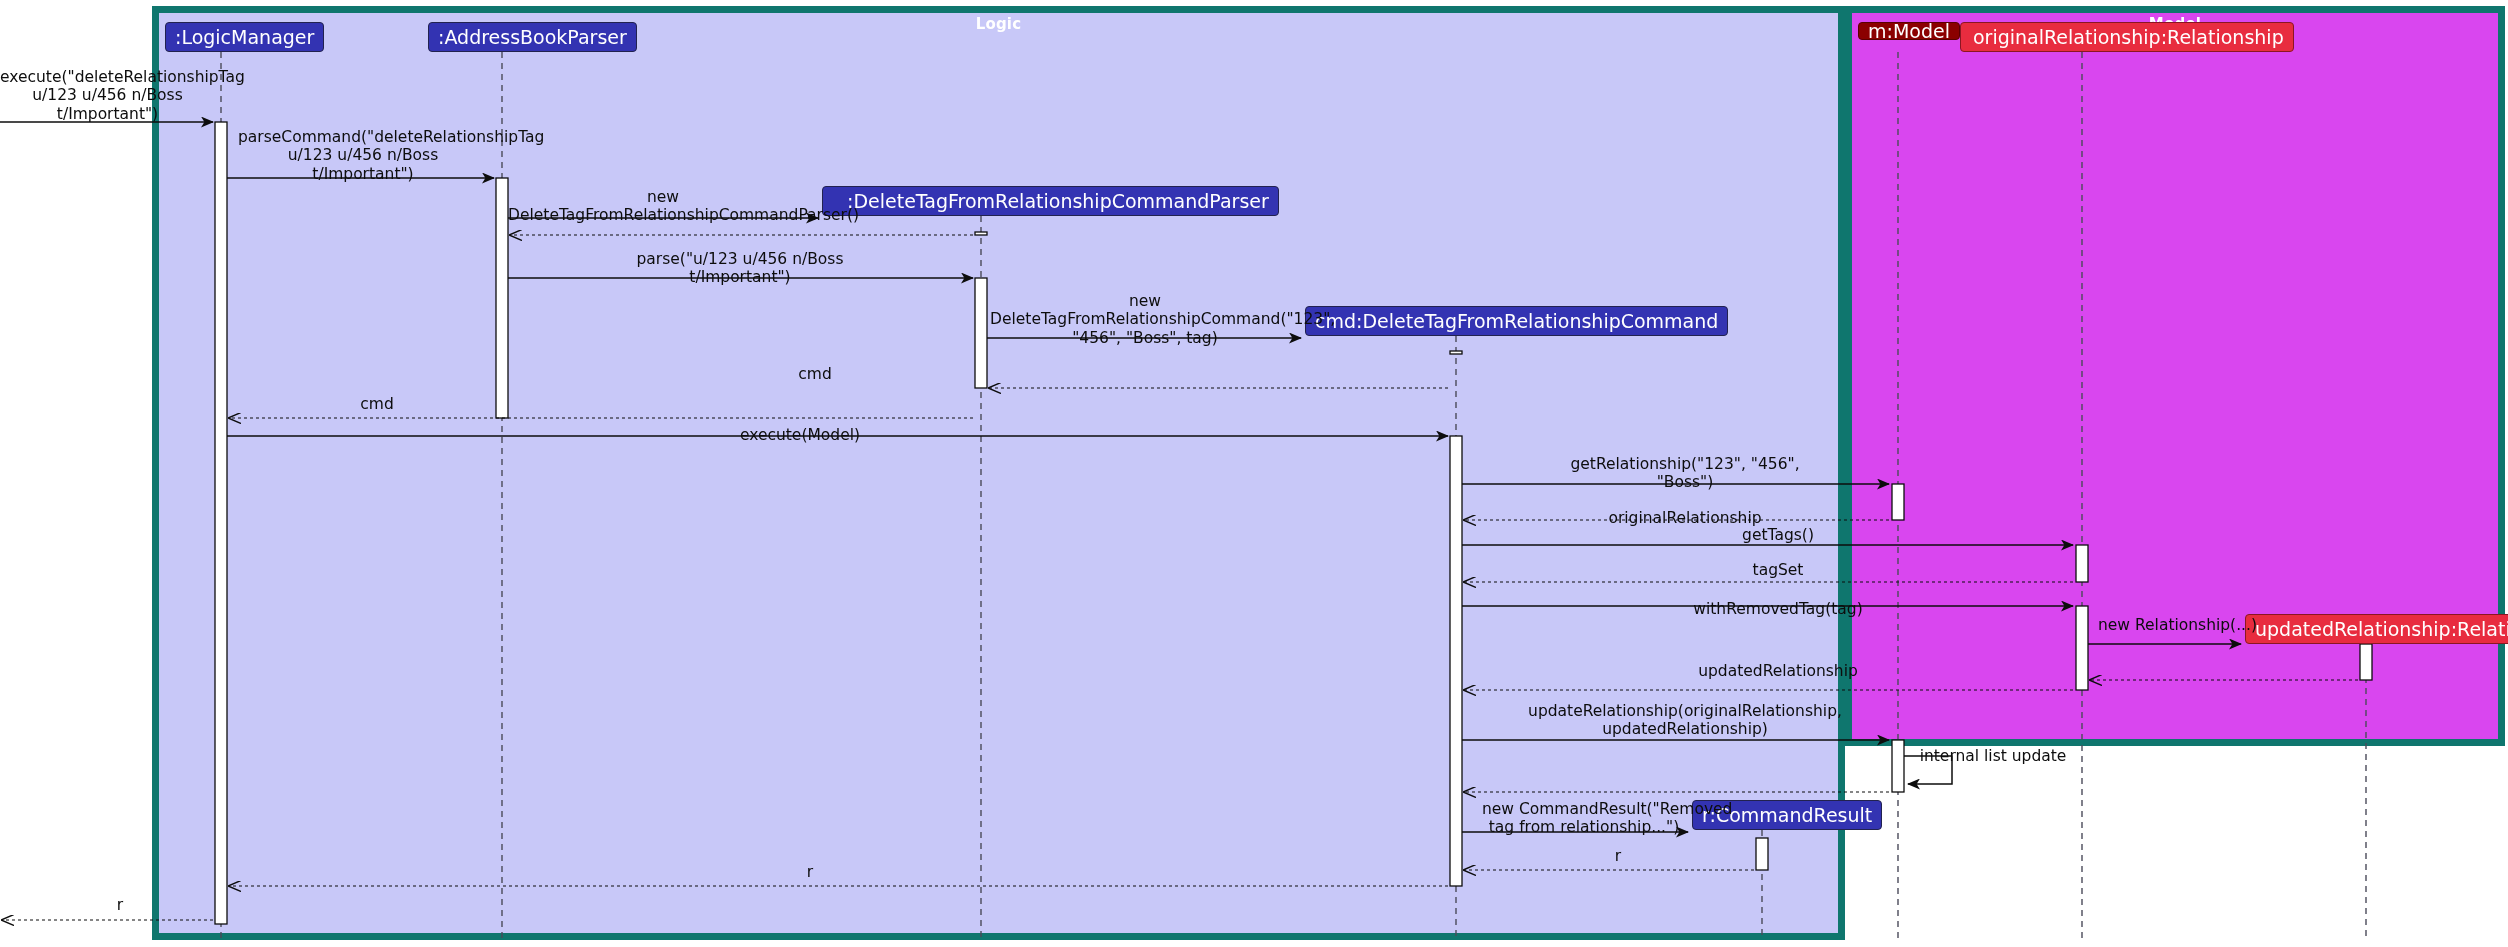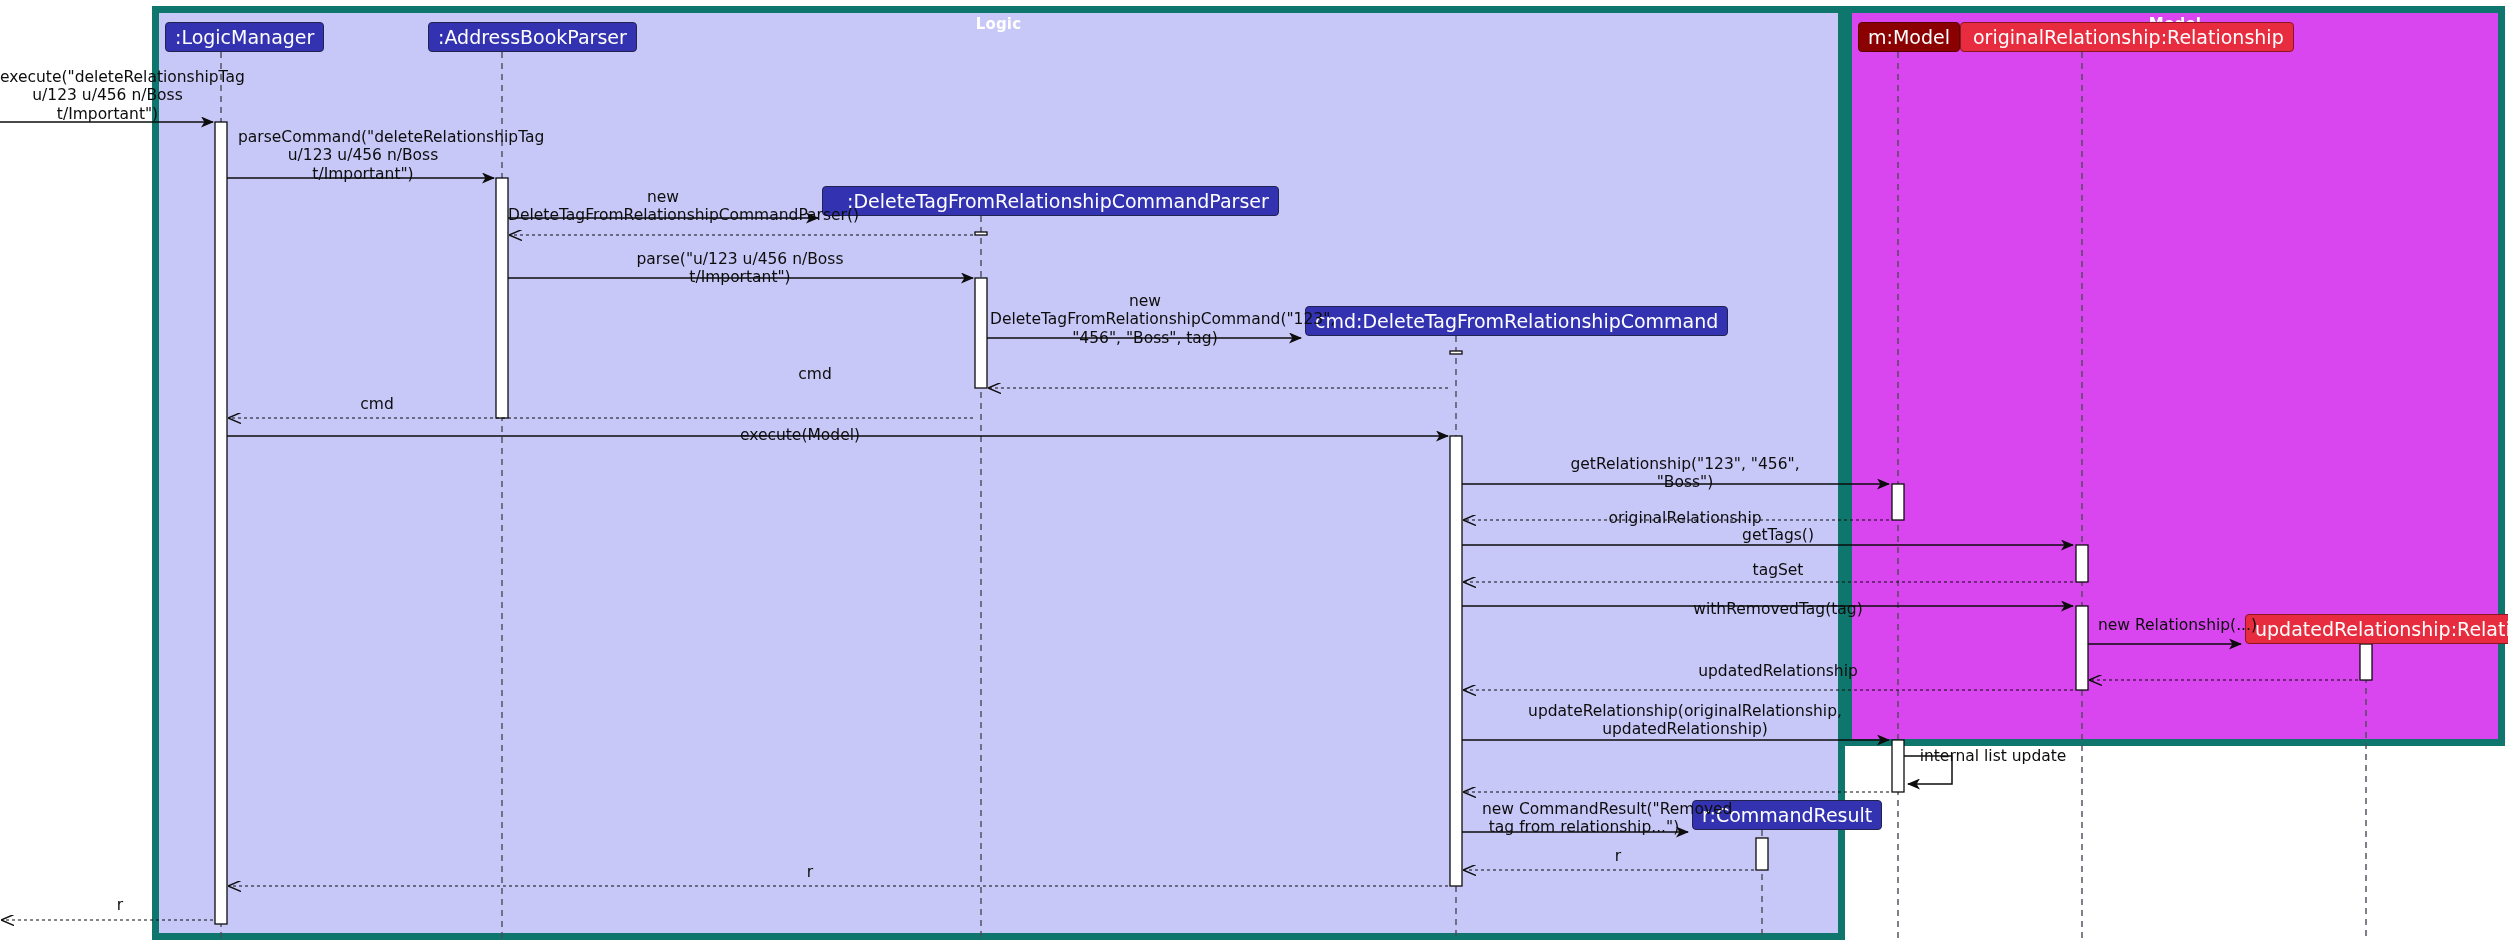--- a/index.html
+++ b/index.html
@@ -163,21 +163,21 @@
       </div>
       <div class="participant logic" style="left: 822px; top: 186px; min-width: 318px; height: 30px; padding-left: 24px;">
         <span>:DeleteTagFromRelationshipCommandParser</span>
       </div>
       <div class="participant logic" style="left: 1305px; top: 306px; min-width: 302px; height: 30px;">
         <span>cmd:DeleteTagFromRelationshipCommand</span>
       </div>
       <div class="participant logic" style="left: 1692px; top: 800px; min-width: 140px; height: 30px;">
         <span>r:CommandResult</span>
       </div>
-      <div class="participant model-dark" style="left: 1858px; top: 22px; min-width: 80px; height: 30px;">
+      <div class="participant model-dark" style="left: 1858px; top: 22px; min-width: 80px; height: 18px;">
         <span>m:Model</span>
       </div>
       <div class="participant model" style="left: 1960px; top: 22px; min-width: 244px; height: 30px; padding-left: 12px;">
         <span>originalRelationship:Relationship</span>
       </div>
       <div class="participant model" style="left: 2245px; top: 614px; min-width: 242px; height: 30px;">
         <span>updatedRelationship:Relationship</span>
       </div>
     </div>
 

